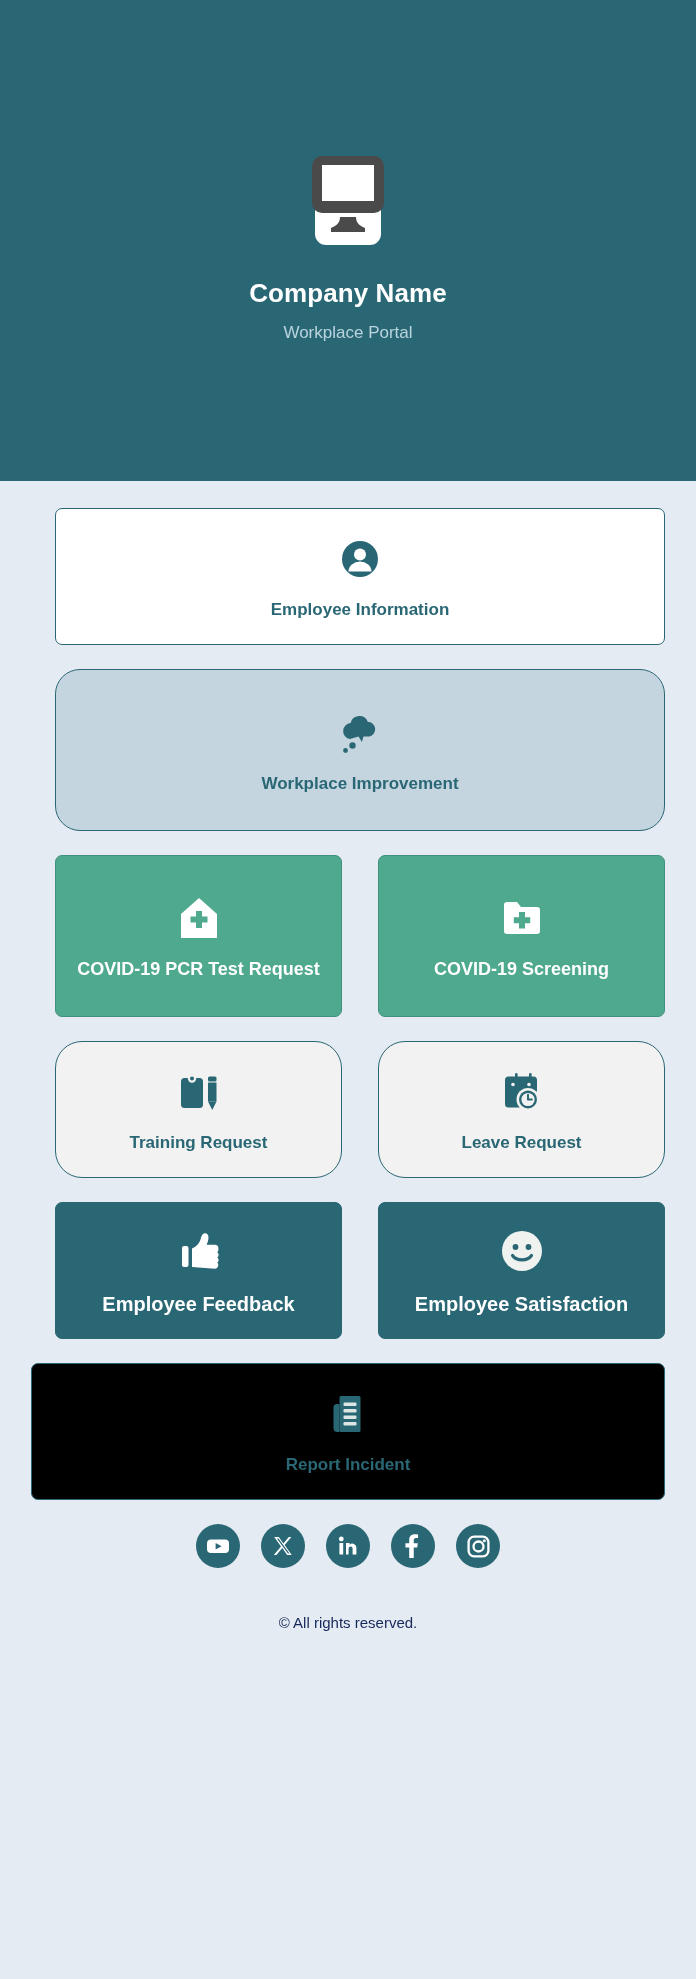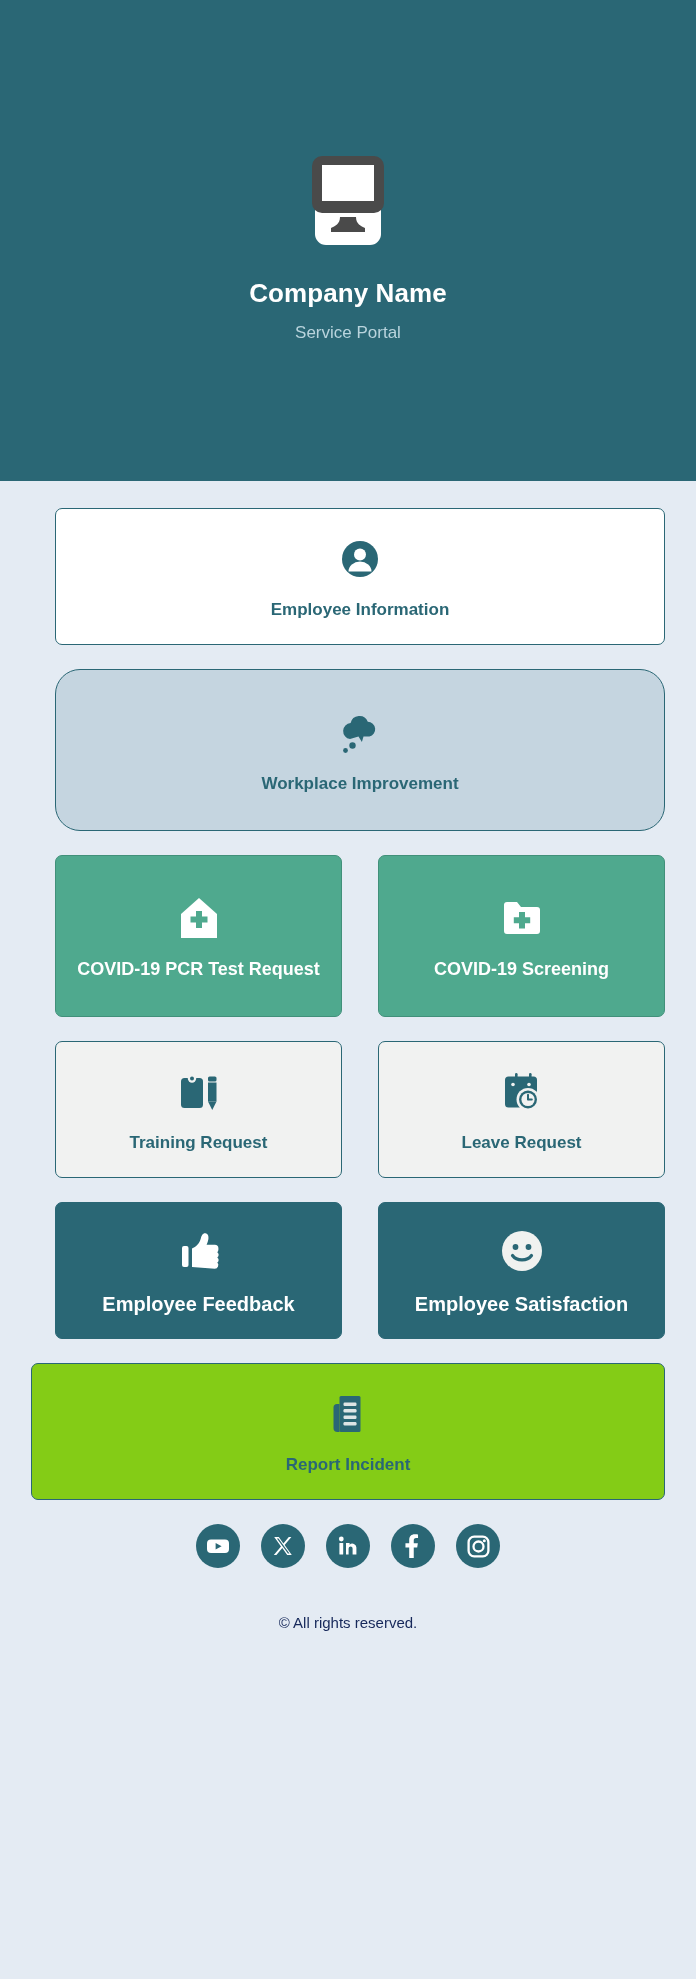--- a/index.html
+++ b/index.html
@@ -126,30 +126,30 @@
   }
   .v-lightgray .card-label { color: #2a6775; }
 
   .v-darkteal {
     background: #2a6775;
     border: 1.3px solid #2a6775;
   }
   .v-darkteal .card-label { color: #ffffff; }
 
   .v-palegray {
-    background: #84cc16;
+    background: #000000;
     border: 1.3px solid #2a6775;
   }
   .v-palegray .card-label { color: #2a6775; }
 
   
   .row-1 .card { height: 137px; }
   .row-2 .card { height: 162px; border-radius: 25px; }
   .row-3 .card { height: 162px; }
-  .row-4 .card { height: 137px; }
+  .row-4 .card { height: 137px; border-radius: 27px; }
   .row-5 .card { height: 137px; }
   .row-6 .card { height: 137px; }
 
   .row-3 .card-label { font-size: 18px; }
   .row-5 .card-label { font-size: 20px; }
 
   .row-full { display: flex; margin-bottom: 24px; }
   .row-full .card { flex: 1 1 100%; }
 
   
@@ -199,21 +199,21 @@
         <rect x="27" y="52" width="66" height="53" rx="11" fill="#ffffff"></rect>
 
         <rect x="24" y="16" width="72" height="57" rx="10" fill="#4a4a4a"></rect>
 
         <rect x="34" y="25" width="52" height="36" fill="#ffffff"></rect>
 
         <path d="M52 77 h16 c0 7 5 9 9 11 v4 h-34 v-4 c4 -2 9 -4 9 -11 z" fill="#4a4a4a"></path>
       </svg>
     </div>
     <div class="company-name">Company Name</div>
-    <div class="portal-sub">Service Portal</div>
+    <div class="portal-sub">Workplace Portal</div>
   </div>
 
   <div class="main">
 
     <div class="grid-row row-1">
 
       <div class="card v-white">
         <div class="card-icon">
           <svg width="44" height="44" viewBox="0 0 44 44">
             <circle cx="22" cy="22" r="18" fill="#2a6775"></circle>

